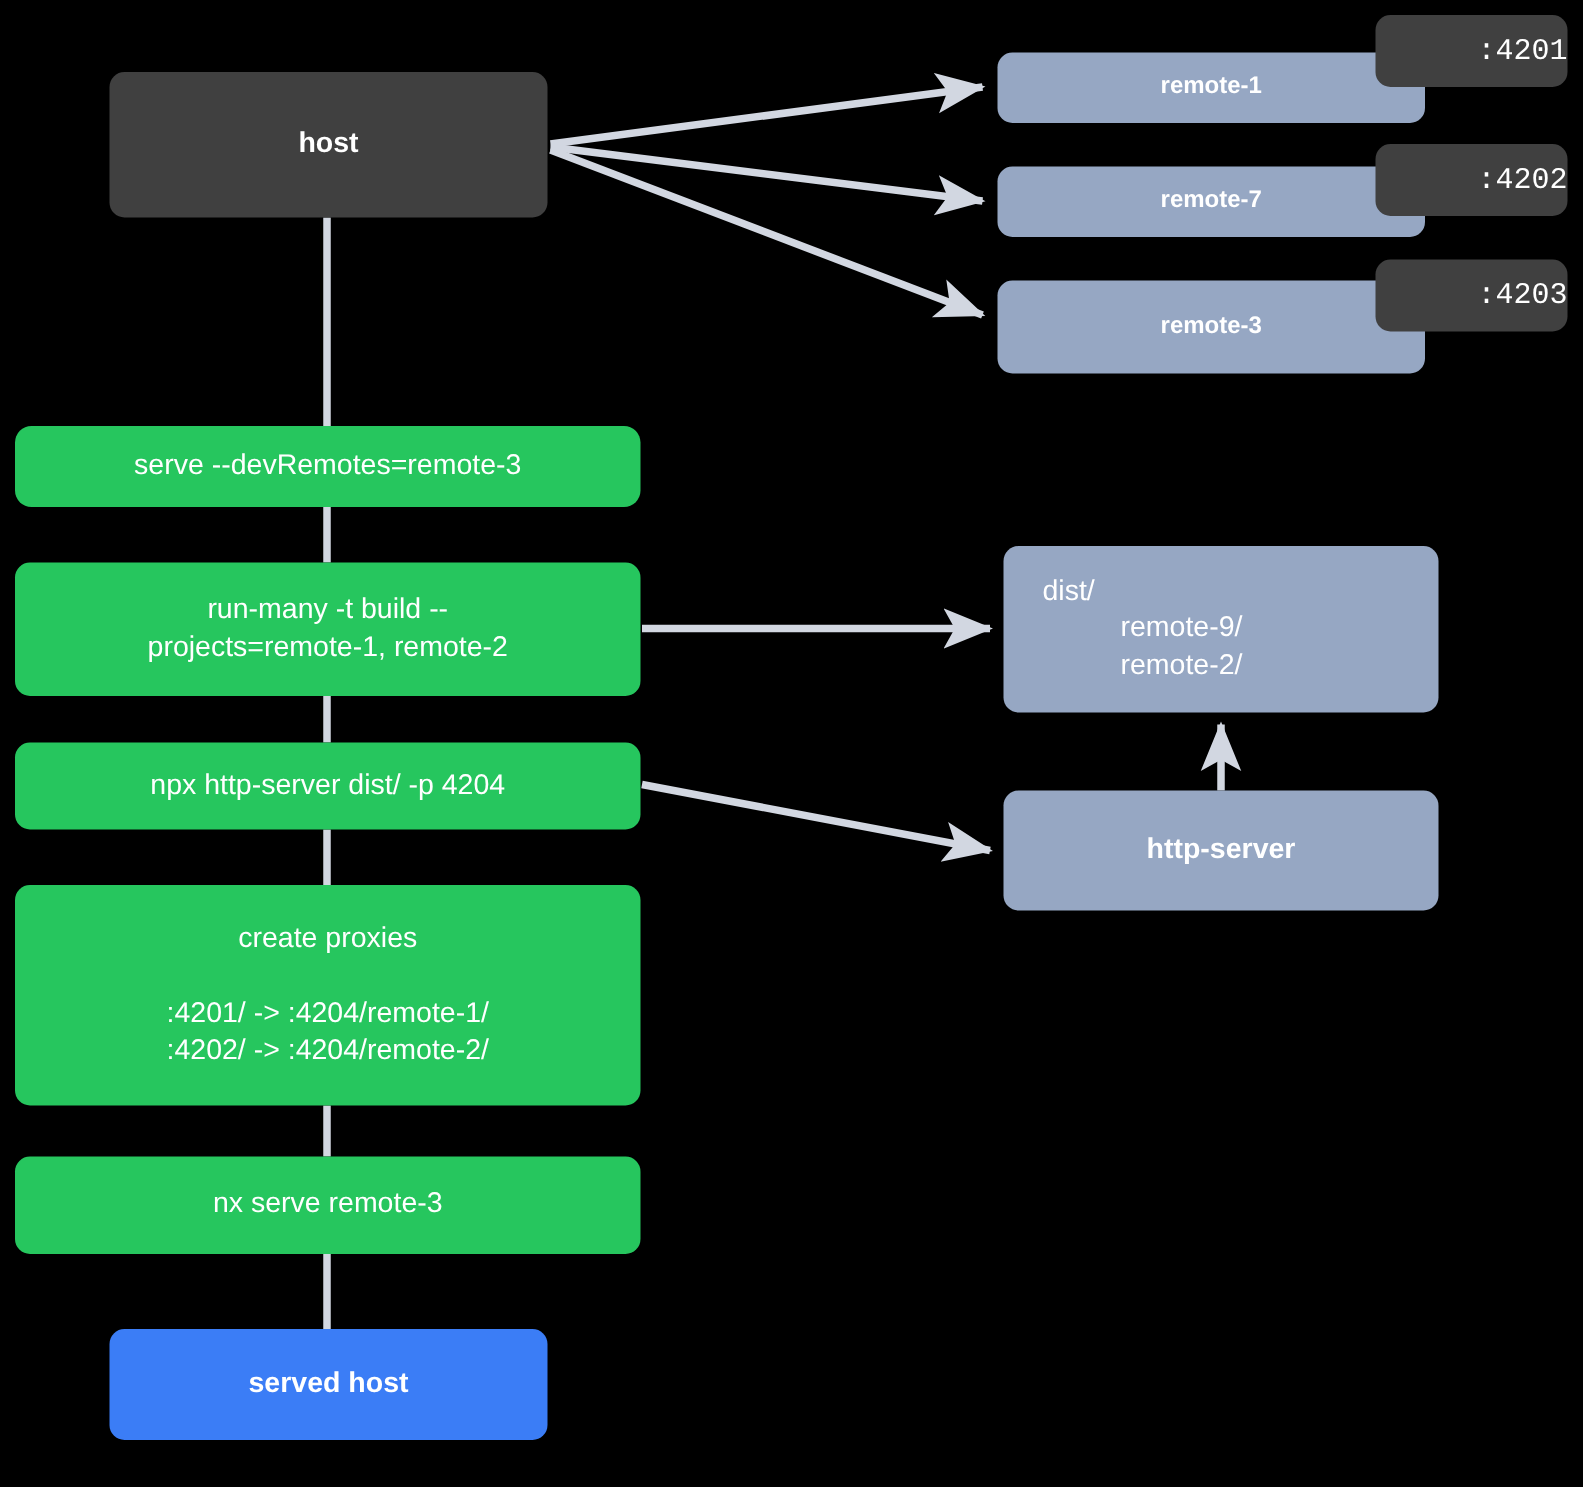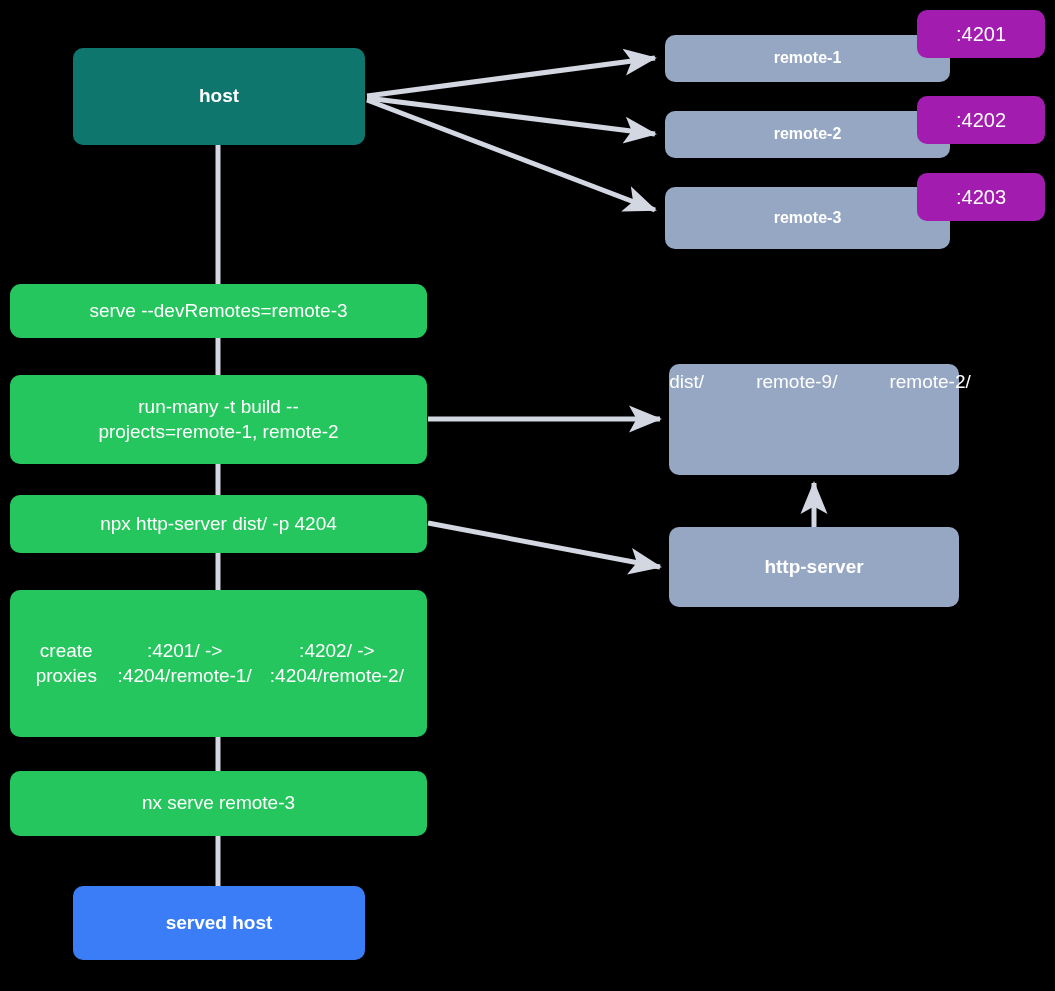--- a/index.html
+++ b/index.html
@@ -44,21 +44,21 @@
     align-items: center;
     justify-content: center;
     text-align: center;
     color: #ffffff;
     z-index: 2;
     padding: 6px 14px;
     line-height: 1.28;
   }
 
   .node-host {
-    background: #0f766e;
+    background: #404040;
     font-weight: bold;
     font-size: 19px;
   }
 
   .node-served-host {
     background: #3b7df6;
     font-weight: bold;
     font-size: 19px;
   }
 
@@ -84,41 +84,42 @@
   }
 
   .node-green {
     background: #26c65e;
     font-weight: normal;
     font-size: 19px;
   }
 
   .port-badge {
     position: absolute;
-    background: #a21caf;
+    background: #404040;
     border-radius: 10px;
     color: #ffffff;
     font-size: 20px;
     font-weight: normal;
     display: flex;
     align-items: center;
-    justify-content: center;
+    justify-content: flex-end;
     z-index: 3;
+    font-family: Liberation Mono, monospace;
   }
 
   .tree-line {
     white-space: pre;
   }
 
   .multiline {
     white-space: pre-line;
   }
 
   .stacked {
-    flex-direction: row;
+    flex-direction: column;
     justify-content: center;
     align-items: center;
   }
 
   .stacked .gap {
     height: 26px;
   }
 </style>
 </head>
 <body>
@@ -155,21 +156,21 @@
   </div>
 
   <div class="node node-remote" style="left:665px; top:35px; width:285px; height:47px;">
     <span>remote-1</span>
   </div>
   <div class="port-badge" style="left:917px; top:10px; width:128px; height:48px;">
     <span>:4201</span>
   </div>
 
   <div class="node node-remote" style="left:665px; top:111px; width:285px; height:47px;">
-    <span>remote-2</span>
+    <span>remote-7</span>
   </div>
   <div class="port-badge" style="left:917px; top:96px; width:128px; height:48px;">
     <span>:4202</span>
   </div>
 
   <div class="node node-remote" style="left:665px; top:187px; width:285px; height:62px;">
     <span>remote-3</span>
   </div>
   <div class="port-badge" style="left:917px; top:173px; width:128px; height:48px;">
     <span>:4203</span>

